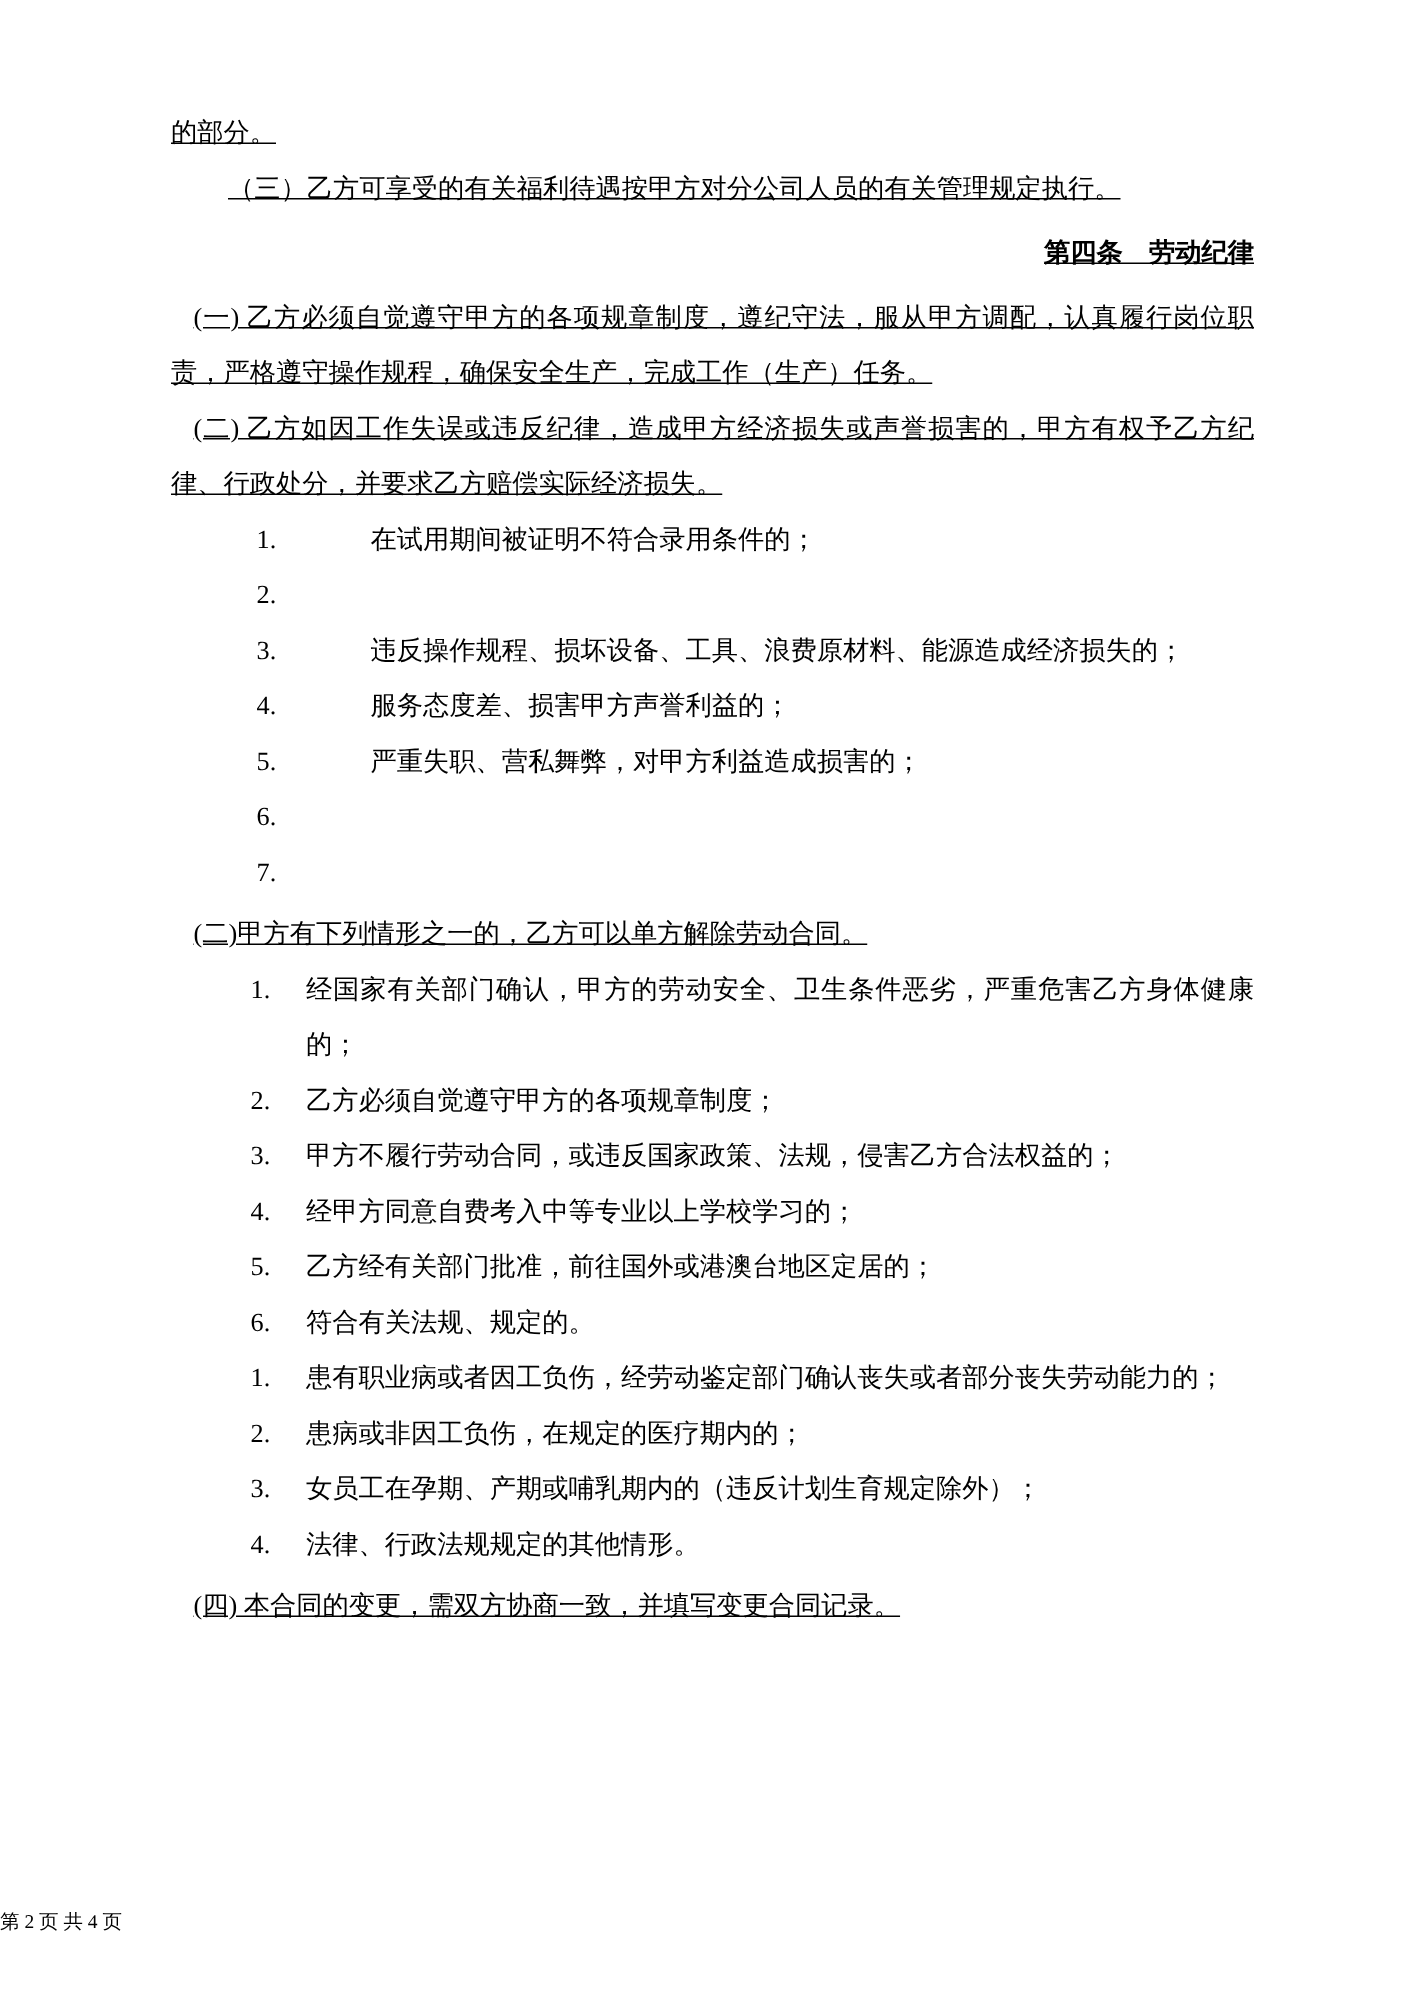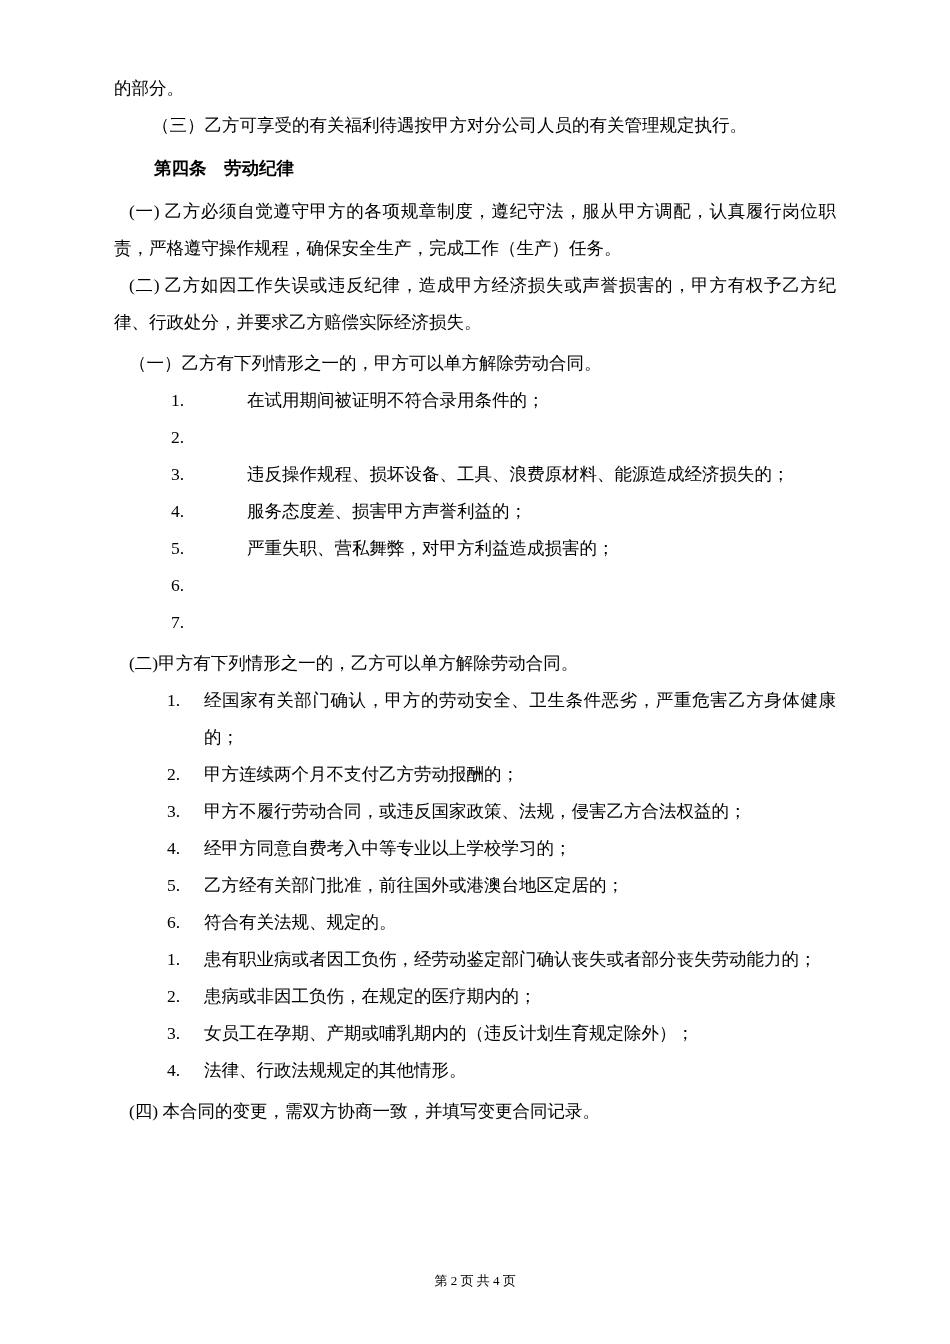--- a/index.html
+++ b/index.html
@@ -9,60 +9,59 @@
     background: #ffffff; color: #000000;
     font-family: "Liberation Serif", "DejaVu Serif", serif;
     position: relative;
     overflow: hidden;
   }
   .page { position: absolute; left: 0; top: 0; width: 950px; height: 1344px; background: #fff; }
   .content {
     position: absolute; left: 114px; top: 70px; width: 722px;
     font-size: 17.5px; line-height: 37px; text-align: justify;
   }
-  .p { margin: 0; }
+  .p { margin: 0; text-decoration: underline; }
   .indent-sm { text-indent: 15px; }      
   .indent-lg { text-indent: 38px; }      
   .lead { margin-top: 4px; }
   .heading {
     font-family: "Liberation Sans", "DejaVu Sans", sans-serif;
-    font-weight: 700; text-indent: 40px; text-align: left;
+    font-weight: 700; text-indent: 40px; text-align: right;
     margin: 6px 0;
   }
   .list { margin: 0; }
   .li { display: flex; }
   .list-a .li { padding-left: 57px; }
   .list-a .num { flex: 0 0 76px; }
   .list-b .li { padding-left: 53px; }
   .list-b .num { flex: 0 0 37px; }
   .txt { flex: 1; text-align: justify; }
   .footer {
     position: absolute; left: 0; top: 1272px; width: 950px;
-    text-align: center; font-size: 13px; line-height: 18px;
+    text-align: left; font-size: 13px; line-height: 18px;
     font-family: "Liberation Serif", "DejaVu Serif", serif;
   }
 </style>
 </head>
 <body>
 
 <div class="page">
   <div class="content">
 
     <p class="p">的部分。</p>
 
     <p class="p indent-lg">（三）乙方可享受的有关福利待遇按甲方对分公司人员的有关管理规定执行。</p>
 
     <p class="p heading">第四条　劳动纪律</p>
 
     <p class="p indent-sm">(一) 乙方必须自觉遵守甲方的各项规章制度，遵纪守法，服从甲方调配，认真履行岗位职责，严格遵守操作规程，确保安全生产，完成工作（生产）任务。</p>
 
     <p class="p indent-sm">(二) 乙方如因工作失误或违反纪律，造成甲方经济损失或声誉损害的，甲方有权予乙方纪律、行政处分，并要求乙方赔偿实际经济损失。</p>
 
 
-    <p class="p indent-sm lead">（一）乙方有下列情形之一的，甲方可以单方解除劳动合同。</p>
 
     <div class="list list-a">
       <div class="li">
         <span class="num">1.</span>
         <span class="txt">在试用期间被证明不符合录用条件的；</span>
       </div>
       <div class="li">
         <span class="num">2.</span>
       </div>
       <div class="li">
@@ -87,21 +86,21 @@
 
     <p class="p indent-sm lead">(二)甲方有下列情形之一的，乙方可以单方解除劳动合同。</p>
 
     <div class="list list-b">
       <div class="li">
         <span class="num">1.</span>
         <span class="txt">经国家有关部门确认，甲方的劳动安全、卫生条件恶劣，严重危害乙方身体健康的；</span>
       </div>
       <div class="li">
         <span class="num">2.</span>
-        <span class="txt">甲方连续两个月不支付乙方劳动报酬的；</span>
+        <span class="txt">乙方必须自觉遵守甲方的各项规章制度；</span>
       </div>
       <div class="li">
         <span class="num">3.</span>
         <span class="txt">甲方不履行劳动合同，或违反国家政策、法规，侵害乙方合法权益的；</span>
       </div>
       <div class="li">
         <span class="num">4.</span>
         <span class="txt">经甲方同意自费考入中等专业以上学校学习的；</span>
       </div>
       <div class="li">

